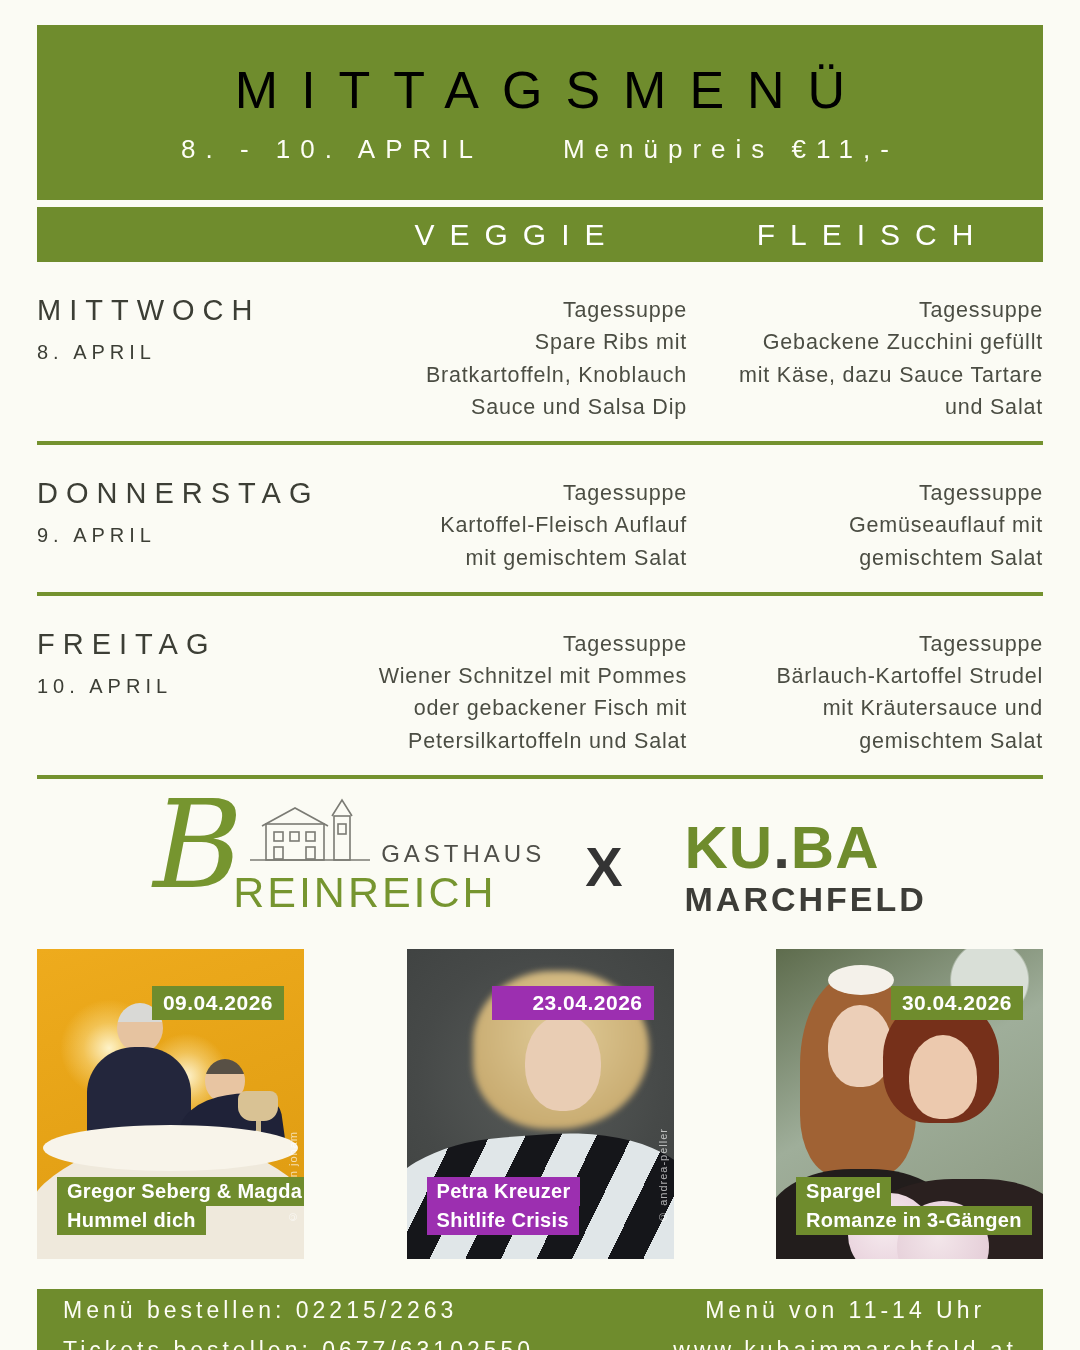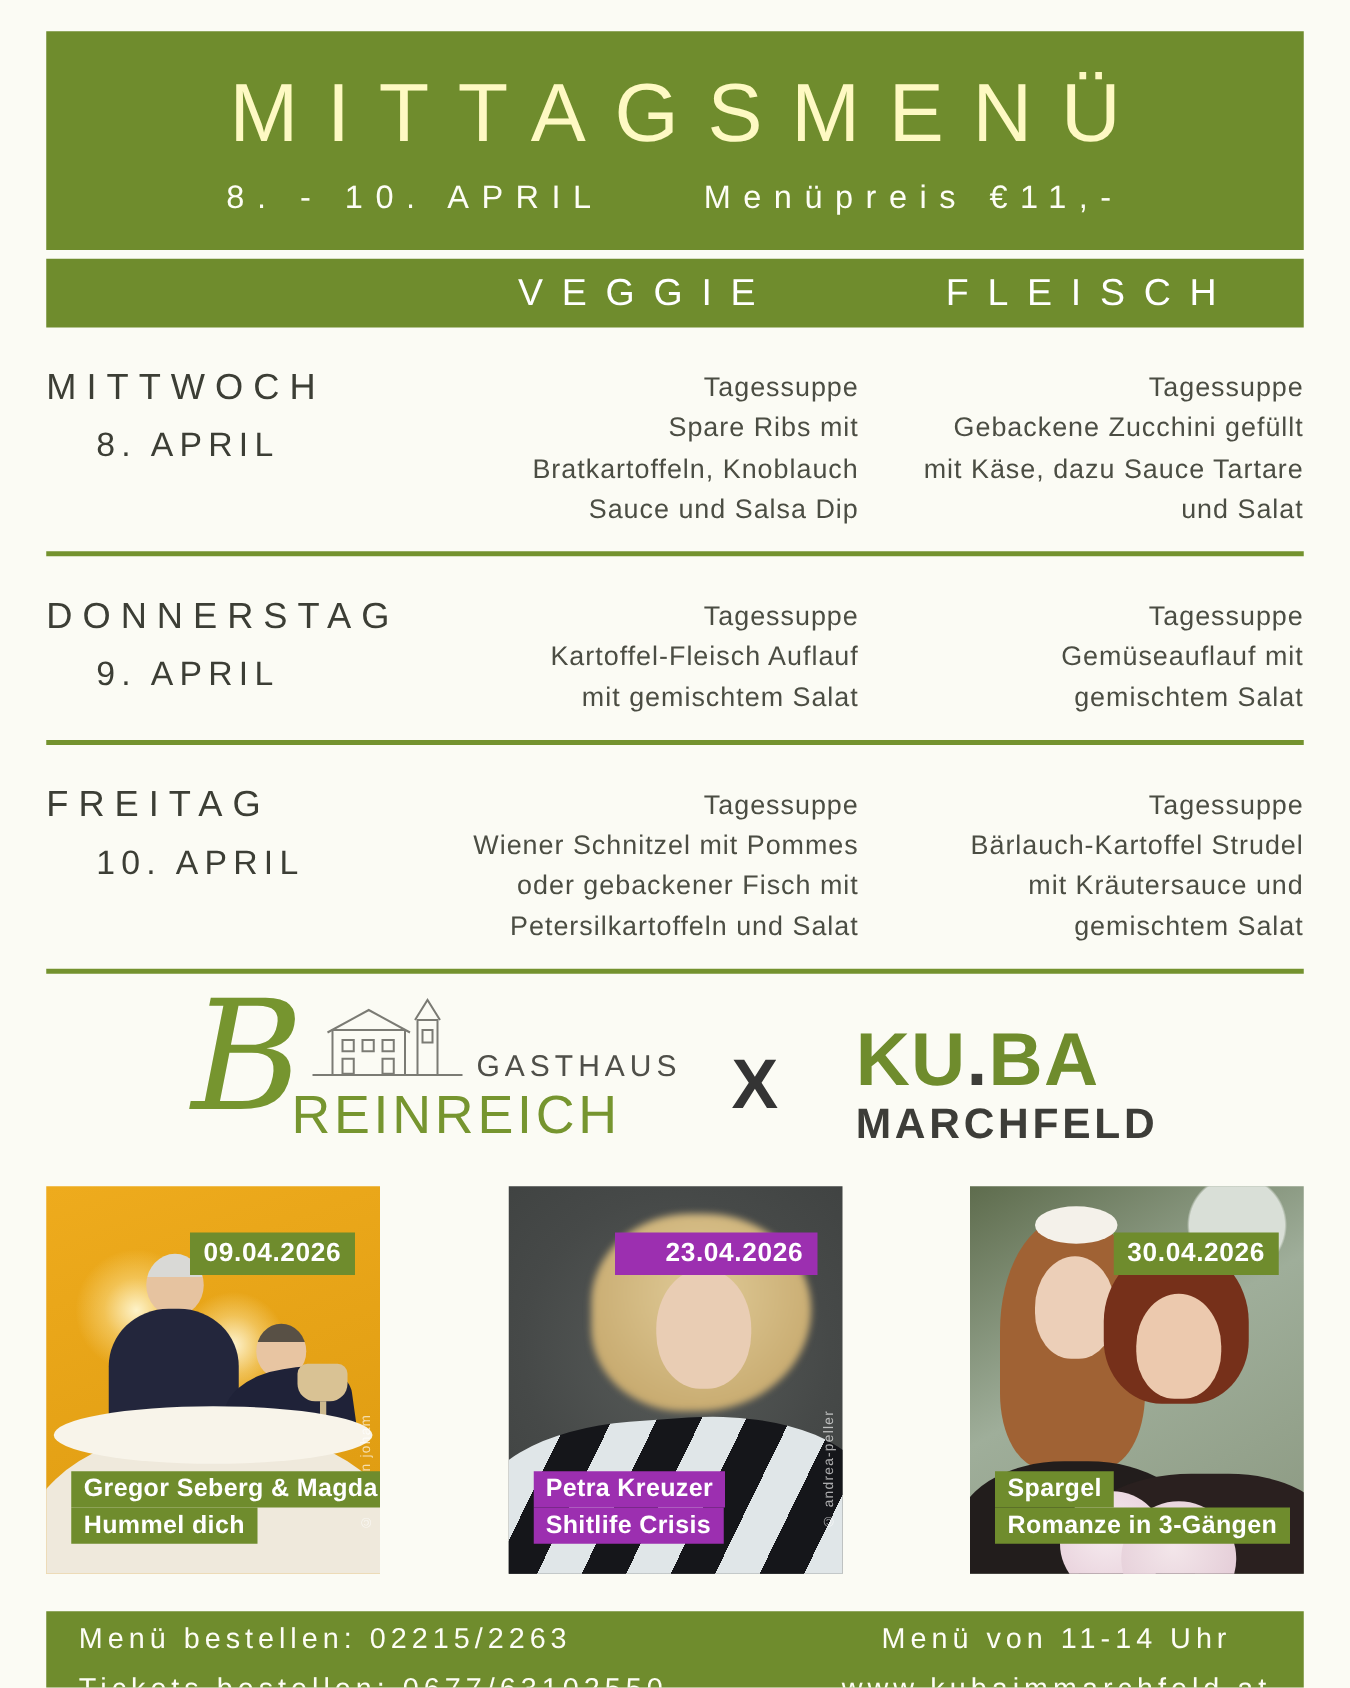--- a/index.html
+++ b/index.html
@@ -11,38 +11,38 @@
   body{
     width:1080px;height:1350px;background:var(--bg);
     font-family:"Liberation Sans",sans-serif;overflow:hidden;
   }
   .page{width:1080px;height:1350px;padding:25px 37px 20px 37px;}
 
   
   .band{background:var(--green);color:#fff;}
   .header-band{height:175px;display:flex;flex-direction:column;justify-content:center;align-items:center;}
   .poster-title{
-    font-size:66px;font-weight:400;letter-spacing:23px;padding-left:23px;
-    color:#fef9c3;white-space:nowrap;
+    font-size:52px;font-weight:400;letter-spacing:23px;padding-left:23px;
+    color:#000000;white-space:nowrap;
   }
   .header-sub{display:flex;justify-content:center;gap:80px;margin-top:14px;}
   .header-sub span{font-size:26px;letter-spacing:10px;color:#fdfdf5;}
   .gap{height:7px;}
 
   
   .menu-grid{display:grid;grid-template-columns:295px 355px 356px;}
   .cols-band{height:55px;display:flex;align-items:center;}
   .cols-band .menu-grid{width:100%;}
   .col-head{font-size:30px;letter-spacing:15px;text-align:center;padding-left:15px;}
 
   
   .menu-row{padding:32px 0 18px 0;border-bottom:4px solid var(--line-green);}
   .menu-row:last-child{border-bottom:4px solid var(--line-green);}
   .day-name{font-size:29px;letter-spacing:8px;color:var(--ink);font-weight:500;}
-  .day-date{font-size:27px;letter-spacing:5px;color:var(--ink);margin-top:14px;margin-left:40px;}
+  .day-date{font-size:20px;letter-spacing:5px;color:var(--ink);margin-top:14px;}
   .dish{
     font-size:21.5px;line-height:1.5;letter-spacing:0.8px;color:var(--dish);
     text-align:right;white-space:pre-line;
   }
 
   
   .logos{height:152px;margin-top:12px;display:flex;align-items:center;justify-content:center;}
   .brein{position:relative;width:370px;height:130px;flex:none;}
   .brein-b{
     position:absolute;left:0;top:-18px;font-family:"DejaVu Serif",serif;

